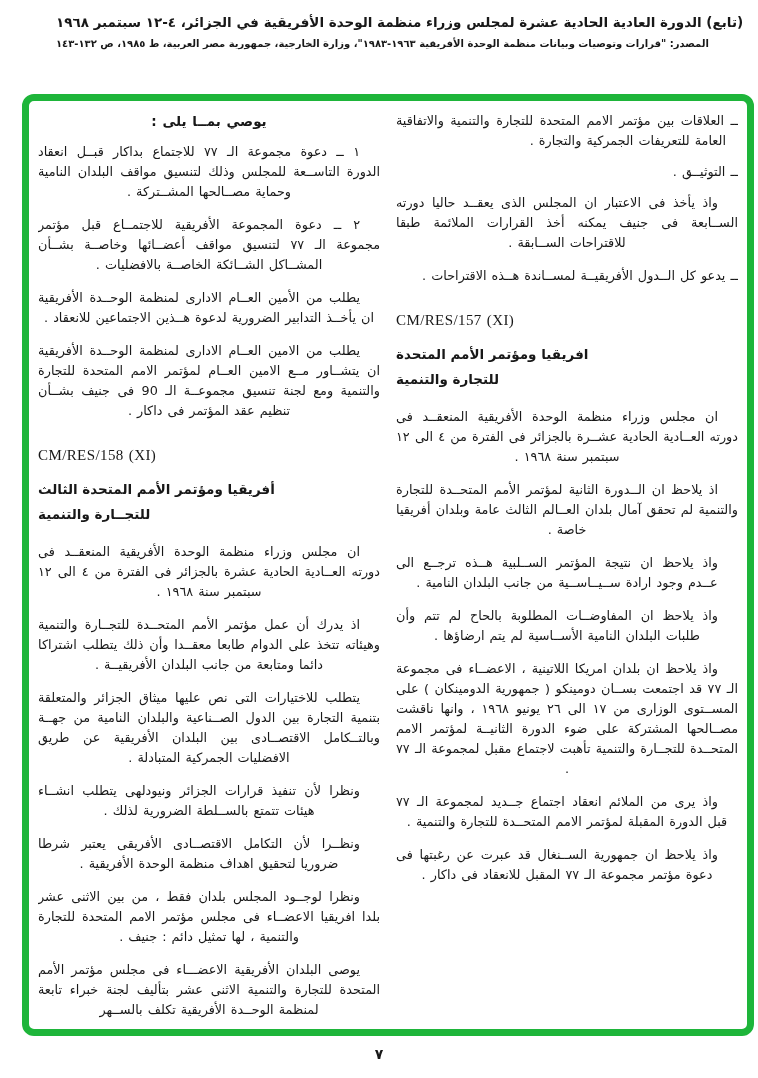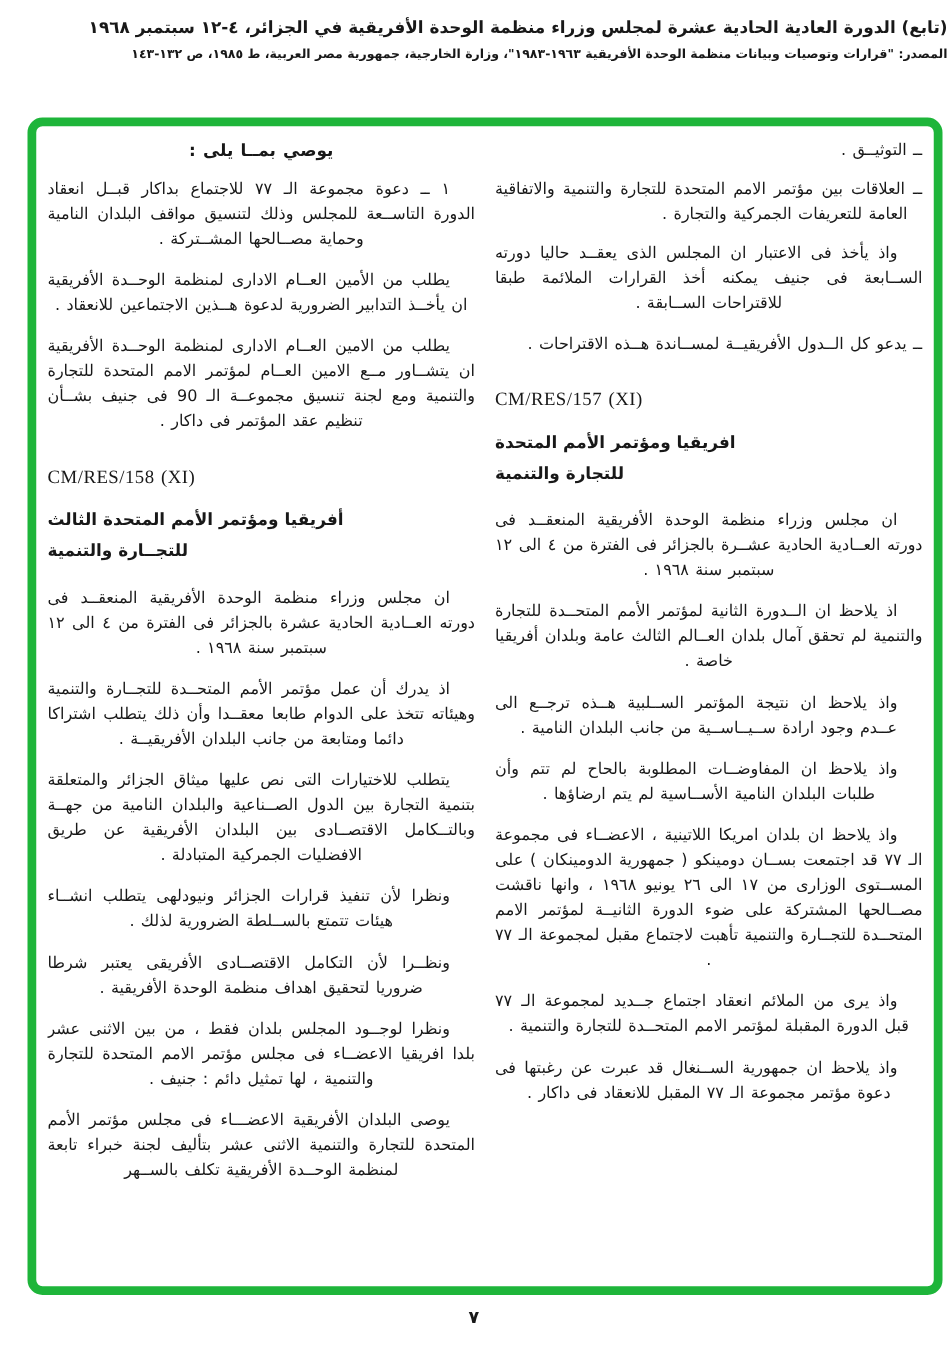--- a/index.html
+++ b/index.html
@@ -1,20 +1,20 @@
 <!DOCTYPE html>
 <html lang="ar" style="--frame-green: #1eb53a;"><head>
 <meta charset="utf-8">
 <style>
   html,body{margin:0;padding:0;}
   body{
     width:758px;height:1078px;position:relative;background:#ffffff;
     font-family:"DejaVu Sans",sans-serif;color:#181818;overflow:hidden;
   }
-  .page-header{position:absolute;top:14px;left:12px;right:0;text-align:right;direction:rtl;padding-left:44px;}
+  .page-header{position:absolute;top:14px;left:12px;right:0;text-align:left;direction:rtl;padding-left:44px;}
   .page-header .title{font-size:13.5px;font-weight:bold;letter-spacing:0;}
   .page-header .source{font-size:10px;font-weight:bold;margin-top:8px;}
   .frame{
     position:absolute;left:22px;top:94px;width:700px;height:912px;
     border:7px solid var(--frame-green,#1eb53a);border-radius:12px;
     padding:10px 9px 6px;box-sizing:content-box;background:#ffffff;
   }
   .cols{display:flex;direction:rtl;gap:16px;height:100%;overflow:hidden;}
   .col{flex:1;direction:rtl;min-width:0;}
   .col p{
@@ -41,41 +41,42 @@
 
   <header class="page-header">
     <div class="title">(تابع) الدورة العادية الحادية عشرة لمجلس وزراء منظمة الوحدة الأفريقية في الجزائر، ٤-١٢ سبتمبر ١٩٦٨</div>
     <div class="source">المصدر: "قرارات وتوصيات وبيانات منظمة الوحدة الأفريقية ١٩٦٣-١٩٨٣"، وزارة الخارجية، جمهورية مصر العربية، ط ١٩٨٥، ص ١٣٢-١٤٣</div>
   </header>
 
   <div class="frame">
     <div class="cols">
 
       <section class="col">
+        <p class="b">ــ العلاقات بين مؤتمر الامم المتحدة للتجارة والتنمية والاتفاقية العامة للتعريفات الجمركية والتجارة .</p>
         <p class="b">ــ التوثيــق .</p>
-        <p class="b">ــ العلاقات بين مؤتمر الامم المتحدة للتجارة والتنمية والاتفاقية العامة للتعريفات الجمركية والتجارة .</p>
         <p>واذ يأخذ فى الاعتبار ان المجلس الذى يعقــد حاليا دورته الســابعة فى جنيف يمكنه أخذ القرارات الملائمة طبقا للاقتراحات الســابقة .</p>
         <p class="b">ــ يدعو كل الــدول الأفريقيــة لمســاندة هــذه الاقتراحات .</p>
         <p class="ref">CM/RES/157 (XI)</p>
         <div class="heading">
           <div>افريقيا ومؤتمر الأمم المتحدة</div>
           <div>للتجارة والتنمية</div>
         </div>
         <p>ان مجلس وزراء منظمة الوحدة الأفريقية المنعقــد فى دورته العــادية الحادية عشــرة بالجزائر فى الفترة من ٤ الى ١٢ سبتمبر سنة ١٩٦٨ .</p>
         <p>اذ يلاحظ ان الــدورة الثانية لمؤتمر الأمم المتحــدة للتجارة والتنمية لم تحقق آمال بلدان العــالم الثالث عامة وبلدان أفريقيا خاصة .</p>
         <p>واذ يلاحظ ان نتيجة المؤتمر الســلبية هــذه ترجــع الى عــدم وجود ارادة ســيــاســية من جانب البلدان النامية .</p>
         <p>واذ يلاحظ ان المفاوضــات المطلوبة بالحاح لم تتم وأن طلبات البلدان النامية الأســاسية لم يتم ارضاؤها .</p>
         <p>واذ يلاحظ ان بلدان امريكا اللاتينية ، الاعضــاء فى مجموعة الـ ٧٧ قد اجتمعت بســان دومينكو ( جمهورية الدومينكان ) على المســتوى الوزارى من ١٧ الى ٢٦ يونيو ١٩٦٨ ، وانها ناقشت مصــالحها المشتركة على ضوء الدورة الثانيــة لمؤتمر الامم المتحــدة للتجــارة والتنمية تأهبت لاجتماع مقبل لمجموعة الـ ٧٧ .</p>
         <p>واذ يرى من الملائم انعقاد اجتماع جــديد لمجموعة الـ ٧٧ قبل الدورة المقبلة لمؤتمر الامم المتحــدة للتجارة والتنمية .</p>
         <p>واذ يلاحظ ان جمهورية الســنغال قد عبرت عن رغبتها فى دعوة مؤتمر مجموعة الـ ٧٧ المقبل للانعقاد فى داكار .</p>
       </section>
 
       <section class="col">
         <p class="subhead">يوصي بمــا يلى :</p>
         <p>١ ــ دعوة مجموعة الـ ٧٧ للاجتماع بداكار قبــل انعقاد الدورة التاســعة للمجلس وذلك لتنسيق مواقف البلدان النامية وحماية مصــالحها المشــتركة .</p>
+        <p>٢ ــ دعوة المجموعة الأفريقية للاجتمــاع قبل مؤتمر مجموعة الـ ٧٧ لتنسيق مواقف أعضــائها وخاصــة بشــأن المشــاكل الشــائكة الخاصــة بالافضليات .</p>
         <p>يطلب من الأمين العــام الادارى لمنظمة الوحــدة الأفريقية ان يأخــذ التدابير الضرورية لدعوة هــذين الاجتماعين للانعقاد .</p>
         <p>يطلب من الامين العــام الادارى لمنظمة الوحــدة الأفريقية ان يتشــاور مــع الامين العــام لمؤتمر الامم المتحدة للتجارة والتنمية ومع لجنة تنسيق مجموعــة الـ 90 فى جنيف بشــأن تنظيم عقد المؤتمر فى داكار .</p>
         <p class="ref">CM/RES/158 (XI)</p>
         <div class="heading">
           <div>أفريقيا ومؤتمر الأمم المتحدة الثالث</div>
           <div>للتجــارة والتنمية</div>
         </div>
         <p>ان مجلس وزراء منظمة الوحدة الأفريقية المنعقــد فى دورته العــادية الحادية عشرة بالجزائر فى الفترة من ٤ الى ١٢ سبتمبر سنة ١٩٦٨ .</p>
         <p>اذ يدرك أن عمل مؤتمر الأمم المتحــدة للتجــارة والتنمية وهيئاته تتخذ على الدوام طابعا معقــدا وأن ذلك يتطلب اشتراكا دائما ومتابعة من جانب البلدان الأفريقيــة .</p>
         <p>يتطلب للاختيارات التى نص عليها ميثاق الجزائر والمتعلقة بتنمية التجارة بين الدول الصــناعية والبلدان النامية من جهــة وبالتــكامل الاقتصــادى بين البلدان الأفريقية عن طريق الافضليات الجمركية المتبادلة .</p>

